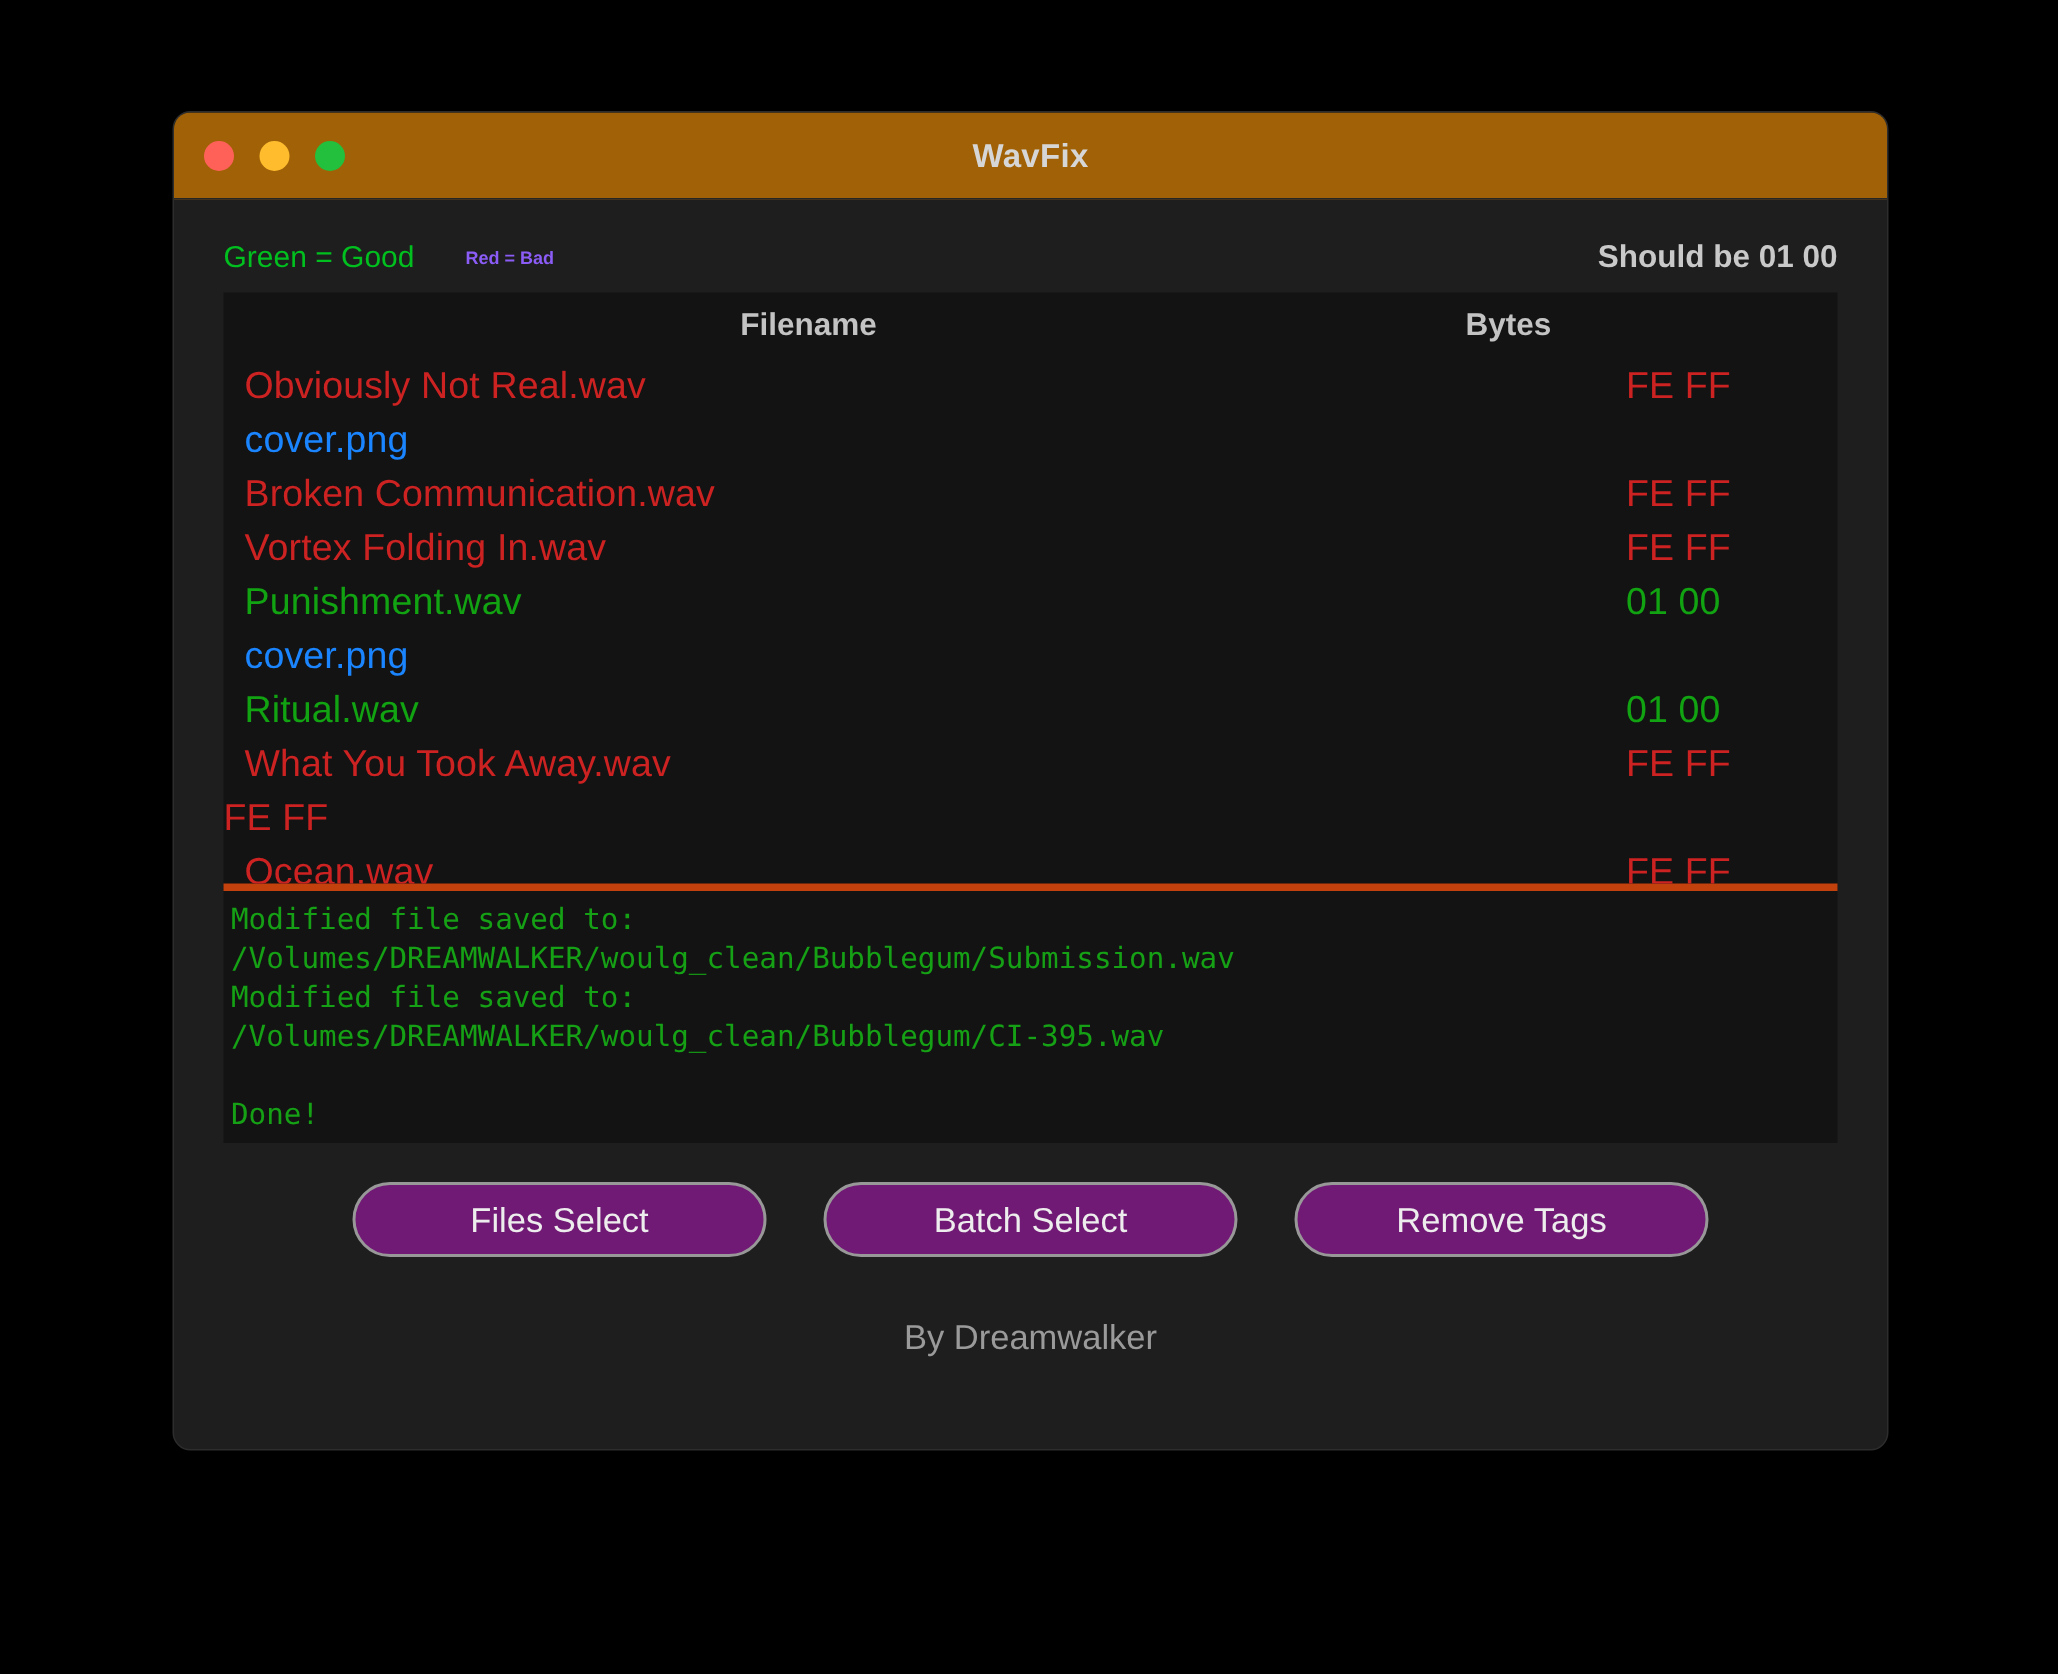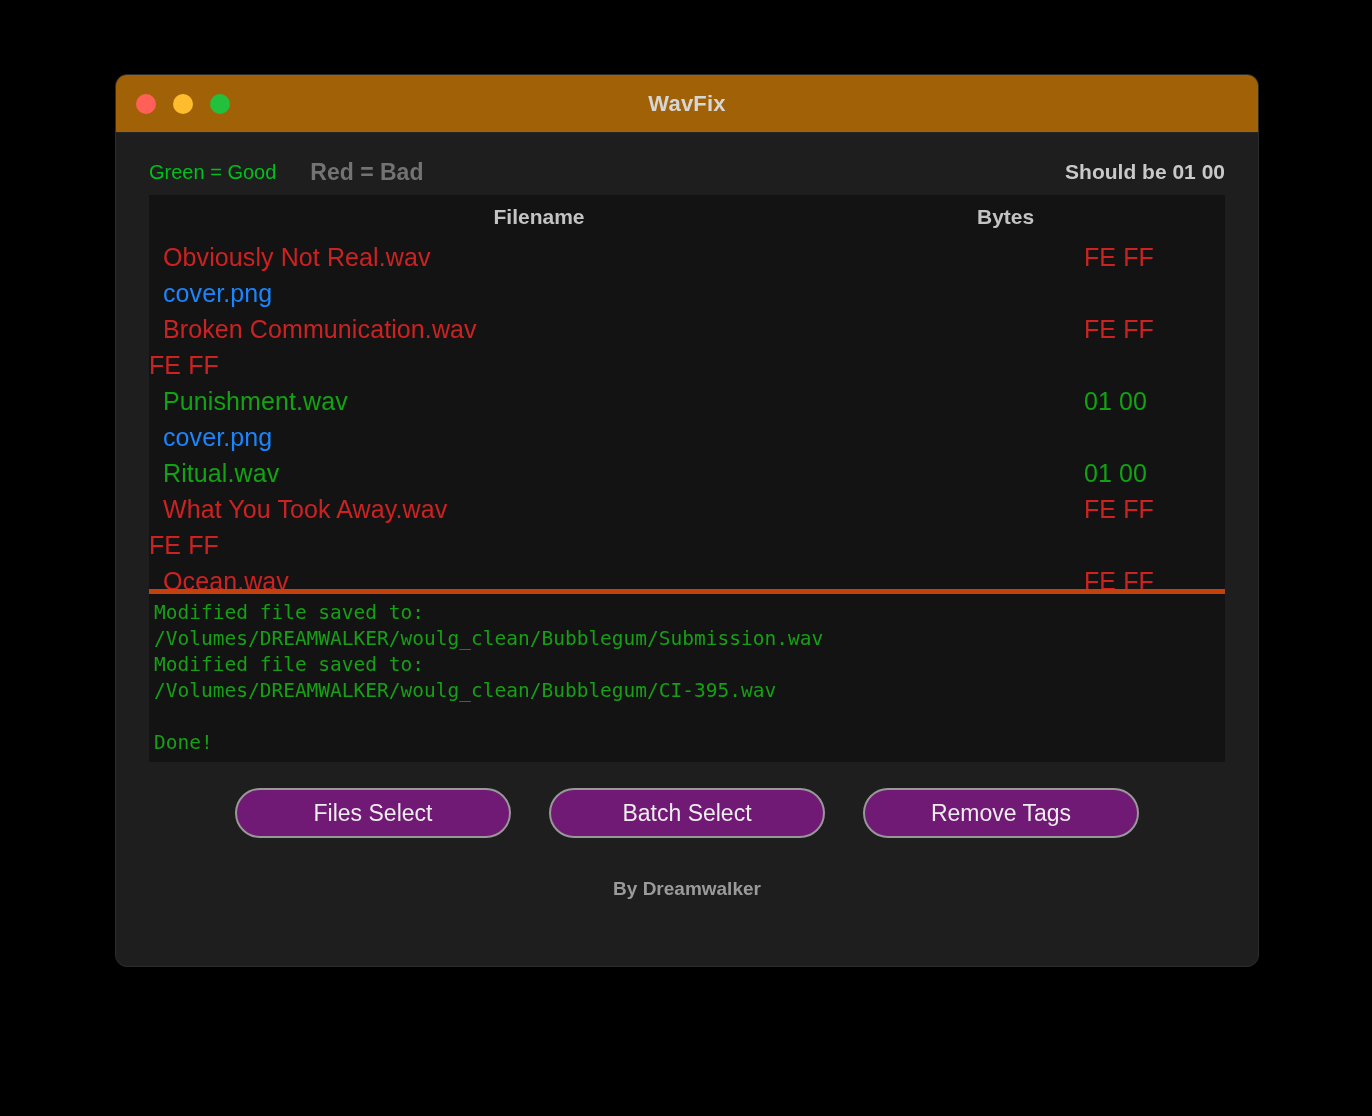--- a/index.html
+++ b/index.html
@@ -69,21 +69,21 @@
     display:flex;
     align-items:center;
     height:62px;
     padding-top:16px;
   }
   .legend-good {
     font-size:20px; font-weight:normal; color:#00bf1f;
     margin-right:34px;
   }
   .legend-bad {
-    font-size:23px; font-weight:bold; color:#737373;
+    font-size:12px; font-weight:bold; color:#8b5cf6;
   }
   .legend-note {
     margin-left:auto;
     font-size:21px; font-weight:bold; color:#c9c9c9;
   }
 
   
   .list-panel {
     background:#131313;
     height:399px;
@@ -143,22 +143,22 @@
     color:#ededed;
     font-size:23px;
     font-family:"Liberation Sans", sans-serif;
     display:flex; align-items:center; justify-content:center;
     cursor:pointer;
   }
 
   .footer {
     text-align:center;
     margin-top:40px;
-    font-size:19px;
-    font-weight:bold;
+    font-size:23px;
+    font-weight:normal;
     color:#9a9a9a;
   }
 </style>
 </head>
 <body>
 
 <div class="desktop">
 
   <div class="window">
 
@@ -191,20 +191,21 @@
             </div>
             <div class="file-row">
               <div class="fname c-blue">cover.png</div>
               <div class="fbytes c-blue"></div>
             </div>
             <div class="file-row">
               <div class="fname c-red">Broken Communication.wav</div>
               <div class="fbytes c-red">FE FF</div>
             </div>
             <div class="file-row">
+              <div class="fname c-red">Vortex Folding In.wav</div>
               <div class="fbytes c-red">FE FF</div>
             </div>
             <div class="file-row">
               <div class="fname c-green">Punishment.wav</div>
               <div class="fbytes c-green">01 00</div>
             </div>
             <div class="file-row">
               <div class="fname c-blue">cover.png</div>
               <div class="fbytes c-blue"></div>
             </div>

